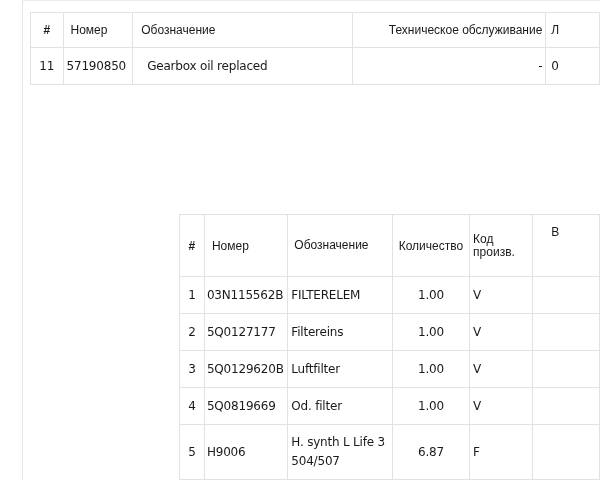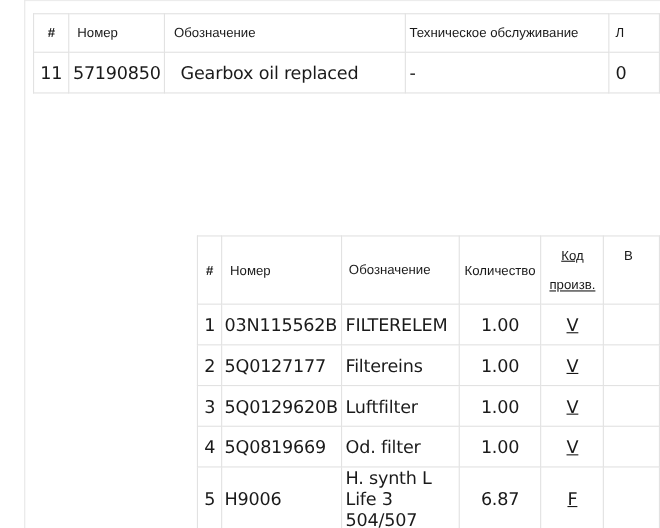--- a/index.html
+++ b/index.html
@@ -34,34 +34,34 @@
       font-size: 12px;
     }
     td, th {
       border: 1px solid #e2e2e2;
       font-weight: normal;
       padding: 0 3px;
       white-space: nowrap;
     }
     .cell-data {
       font-family: "DejaVu Sans", sans-serif;
-      font-size: 16px;
+      font-size: 12px;
       letter-spacing: -0.2px;
     }
     
     #tbl-top {
       left: 30px;
       top: 12px;
     }
     #tbl-top th { height: 34px; font-size: 12px; }
     #tbl-top td { height: 36px; }
     #tbl-top .c-num { width: 30px; text-align: center; }
     #tbl-top .c-part { width: 60px; text-align: left; }
     #tbl-top .c-desc { width: 236px; text-align: left; padding-left: 14px; }
-    #tbl-top .c-maint { width: 200px; text-align: left; }
+    #tbl-top .c-maint { width: 200px; text-align: right; }
     #tbl-top .c-extra { width: 60px; text-align: left; padding-left: 5px; }
     #tbl-top th.c-part { padding-left: 7px; }
     #tbl-top th.c-desc { padding-left: 8px; }
     .bold-hash { font-weight: bold; }
 
     .section-title {
       position: absolute;
       left: 178px;
       top: 180px;
       font-size: 12px;
@@ -74,21 +74,21 @@
     }
     #tbl-parts th { height: 51px; font-size: 12px; }
     #tbl-parts td { height: 36px; }
     #tbl-parts tr.tall td { height: 54px; }
     #tbl-parts .c-num { width: 28px; text-align: center; }
     #tbl-parts .c-part { width: 73px; text-align: left; padding-left: 2px; }
     #tbl-parts th.c-part { padding-left: 7px; }
     #tbl-parts .c-desc { width: 114px; text-align: left; white-space: normal; line-height: 19px; }
     #tbl-parts th.c-desc { padding-left: 6px; }
     #tbl-parts .c-qty { width: 76px; text-align: center; margin-left: 10px; }
-    #tbl-parts .c-code { width: 70px; text-align: center; white-space: normal; line-height: 27px; text-decoration: underline; }
+    #tbl-parts .c-code { width: 70px; text-align: left; white-space: normal; line-height: 13px; }
     #tbl-parts .c-extra { width: 80px; text-align: left; padding-left: 18px; vertical-align: top; }
     #tbl-parts th.c-extra { padding-top: 10px; }
     #tbl-parts tr.empty td { height: 36px; }
   </style>
 </head>
 <body>
 
 <div class="page">
   <div class="outer-frame"></div>
 

